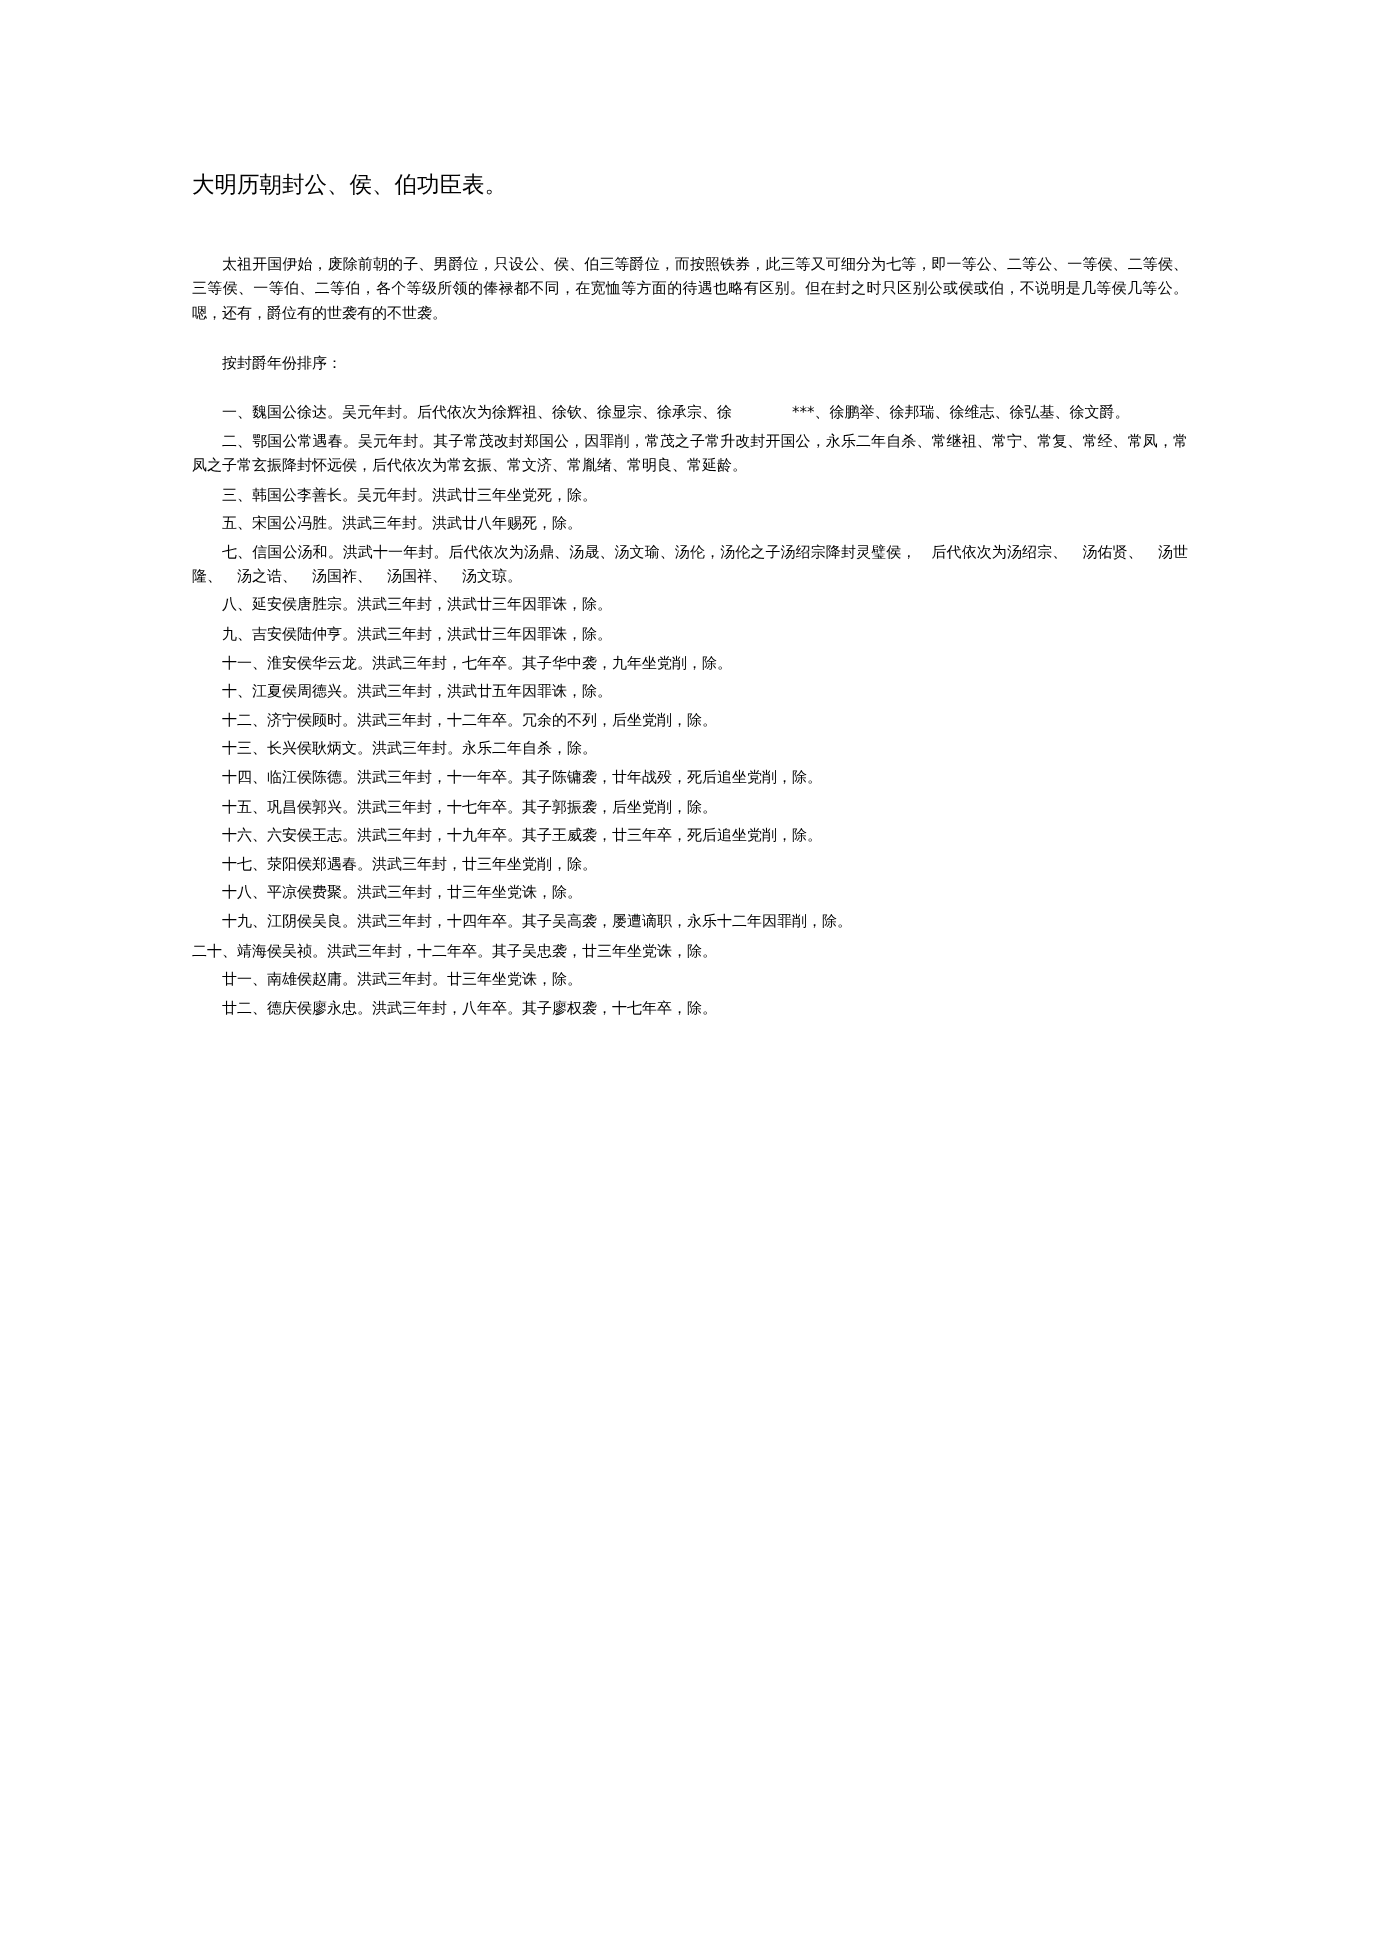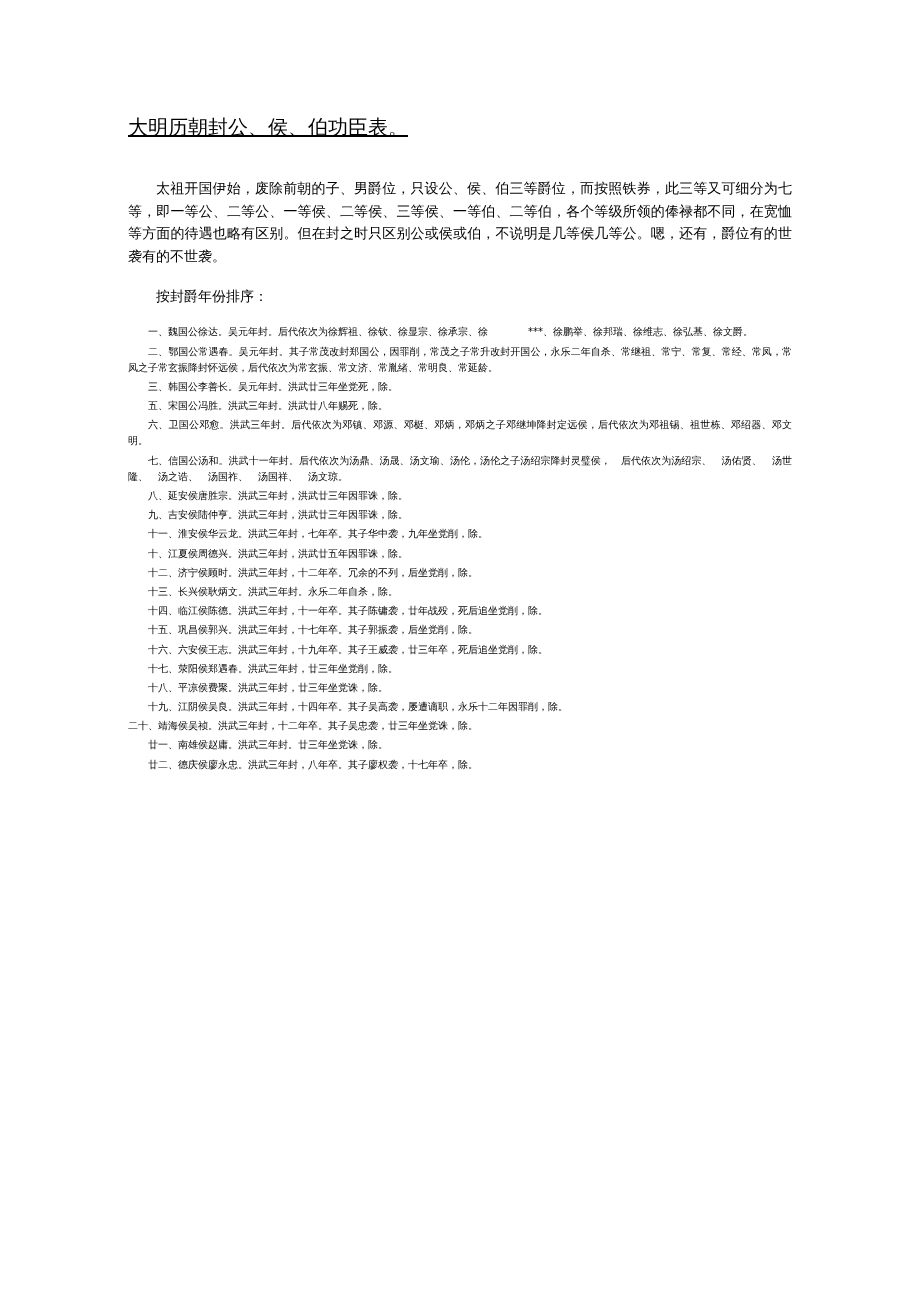--- a/index.html
+++ b/index.html
@@ -14,27 +14,26 @@
     color: #000000;
   }
   .page {
     width: 920px;
     min-height: 1303px;
     box-sizing: border-box;
     padding: 112px 128px 40px 128px;
     background: #ffffff;
   }
   .doc-title {
-    font-size: 20px;
+    font-size: 15px;
     line-height: 1.55;
     margin: 0 0 34px 0;
-    text-decoration: underline;
   }
   p.para {
-    font-size: 14px;
+    font-size: 10px;
     line-height: 1.62;
     margin: 0 0 17px 0;
     text-align: justify;
     text-justify: inter-ideograph;
   }
   p.indent {
     text-indent: 2em;
   }
   .gap-md { margin-bottom: 20px; }
   .entry-list p {
@@ -59,21 +58,20 @@
   <p class="para indent gap-md">太祖开国伊始，废除前朝的子、男爵位，只设公、侯、伯三等爵位，而按照铁券，此三等又可细分为七等，即一等公、二等公、一等侯、二等侯、三等侯、一等伯、二等伯，各个等级所领的俸禄都不同，在宽恤等方面的待遇也略有区别。但在封之时只区别公或侯或伯，不说明是几等侯几等公。嗯，还有，爵位有的世袭有的不世袭。</p>
 
 
   <p class="para indent gap-md">按封爵年份排序：</p>
 
   <div class="entry-list">
     <p>一、魏国公徐达。吴元年封。后代依次为徐辉祖、徐钦、徐显宗、徐承宗、徐　　　　***、徐鹏举、徐邦瑞、徐维志、徐弘基、徐文爵。</p>
     <p>二、鄂国公常遇春。吴元年封。其子常茂改封郑国公，因罪削，常茂之子常升改封开国公，永乐二年自杀、常继祖、常宁、常复、常经、常凤，常凤之子常玄振降封怀远侯，后代依次为常玄振、常文济、常胤绪、常明良、常延龄。</p>
     <p>三、韩国公李善长。吴元年封。洪武廿三年坐党死，除。</p>
     <p>五、宋国公冯胜。洪武三年封。洪武廿八年赐死，除。</p>
-    <p>六、卫国公邓愈。洪武三年封。后代依次为邓镇、邓源、邓梃、邓炳，邓炳之子邓继坤降封定远侯，后代依次为邓祖锡、祖世栋、邓绍器、邓文明。</p>
     <p>七、信国公汤和。洪武十一年封。后代依次为汤鼎、汤晟、汤文瑜、汤伦，汤伦之子汤绍宗降封灵璧侯，　后代依次为汤绍宗、　汤佑贤、　汤世隆、　汤之诰、　汤国祚、　汤国祥、　汤文琼。</p>
     <p>八、延安侯唐胜宗。洪武三年封，洪武廿三年因罪诛，除。</p>
     <p>九、吉安侯陆仲亨。洪武三年封，洪武廿三年因罪诛，除。</p>
     <p>十一、淮安侯华云龙。洪武三年封，七年卒。其子华中袭，九年坐党削，除。</p>
     <p>十、江夏侯周德兴。洪武三年封，洪武廿五年因罪诛，除。</p>
     <p>十二、济宁侯顾时。洪武三年封，十二年卒。冗余的不列，后坐党削，除。</p>
     <p>十三、长兴侯耿炳文。洪武三年封。永乐二年自杀，除。</p>
     <p>十四、临江侯陈德。洪武三年封，十一年卒。其子陈镛袭，廿年战殁，死后追坐党削，除。</p>
     <p>十五、巩昌侯郭兴。洪武三年封，十七年卒。其子郭振袭，后坐党削，除。</p>
     <p>十六、六安侯王志。洪武三年封，十九年卒。其子王威袭，廿三年卒，死后追坐党削，除。</p>

